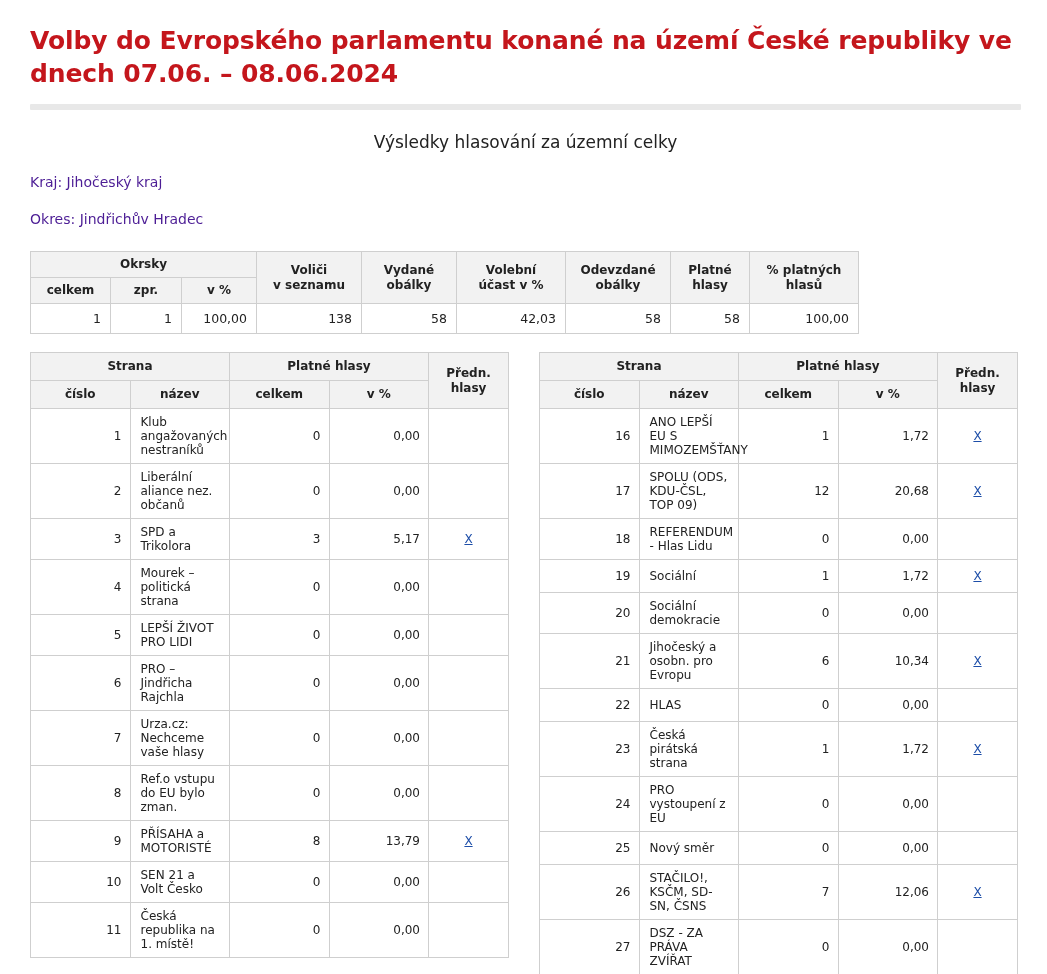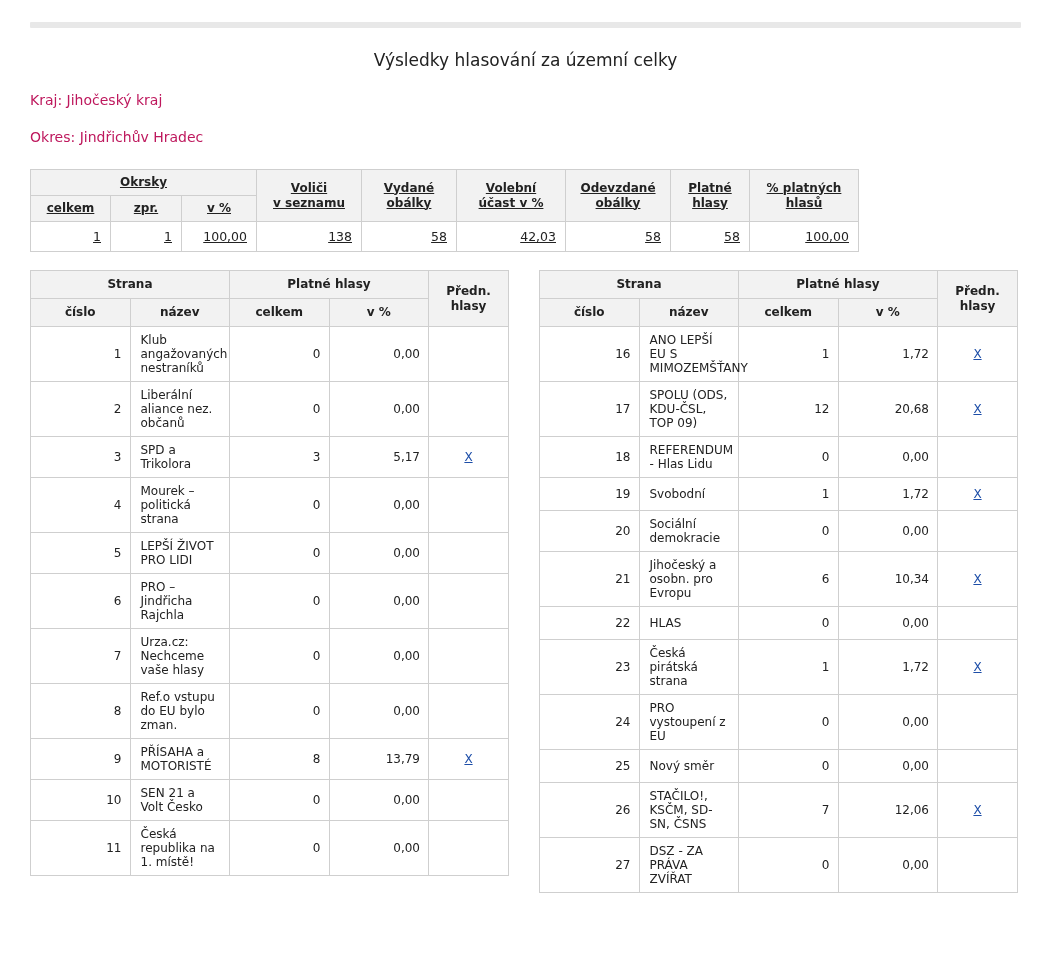--- a/index.html
+++ b/index.html
@@ -35,30 +35,29 @@
   h2.section-title {
     font-size: 17px;
     font-weight: normal;
     color: #222;
     margin: 0 0 22px 0;
     text-align: center;
   }
   .meta-line {
     font-size: 14px;
     margin: 0 0 21px 0;
-    color: #be185d;
+    color: #4c1d95;
   }
   
   table {
     border-collapse: collapse;
   }
   .summary-table {
     margin: 24px 0 18px 0;
     font-size: 12px;
-    text-decoration: underline;
   }
   .summary-table th, .summary-table td {
     border: 1px solid #cfcfcf;
     padding: 5px 8px;
   }
   .summary-table th {
     background: #f2f2f2;
     font-weight: bold;
     text-align: center;
     font-size: 12px;
@@ -117,20 +116,21 @@
   td.predn a {
     color: #1d4ea8;
     text-decoration: underline;
   }
 </style>
 </head>
 <body>
 
 <div class="page">
 
+  <h1 class="main-title">Volby do Evropského parlamentu konané na území České republiky ve dnech 07.06. – 08.06.2024</h1>
   <div class="title-rule"></div>
 
   <h2 class="section-title">Výsledky hlasování za územní celky</h2>
 
   <div class="meta-line">Kraj: Jihočeský kraj</div>
   <div class="meta-line">Okres: Jindřichův Hradec</div>
 
   <table class="summary-table">
     <thead>
       <tr>
@@ -315,21 +315,21 @@
           </tr>
           <tr>
             <td class="num">18</td>
             <td class="name">REFERENDUM - Hlas Lidu</td>
             <td class="num">0</td>
             <td class="num">0,00</td>
             <td class="predn"></td>
           </tr>
           <tr>
             <td class="num">19</td>
-            <td class="name">Svobodní</td>
+            <td class="name">Sociální</td>
             <td class="num">1</td>
             <td class="num">1,72</td>
             <td class="predn"><a href="#">X</a></td>
           </tr>
           <tr>
             <td class="num">20</td>
             <td class="name">Sociální demokracie</td>
             <td class="num">0</td>
             <td class="num">0,00</td>
             <td class="predn"></td>

